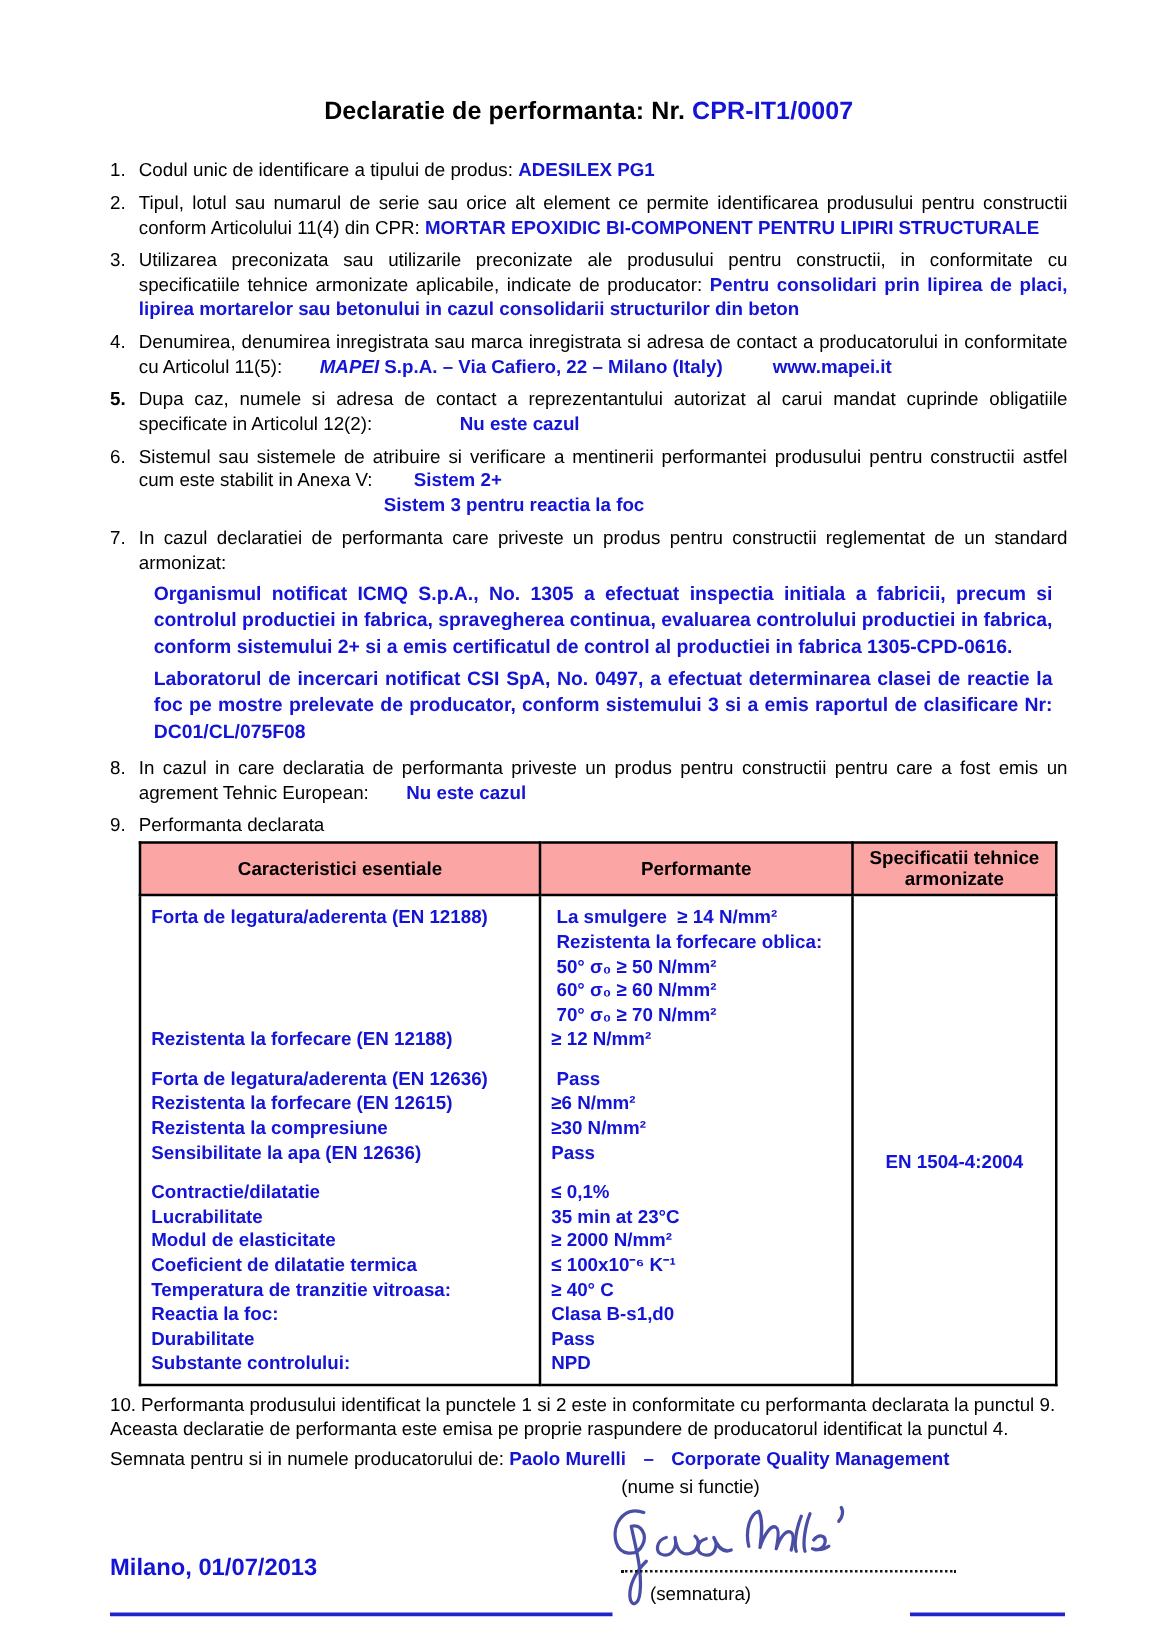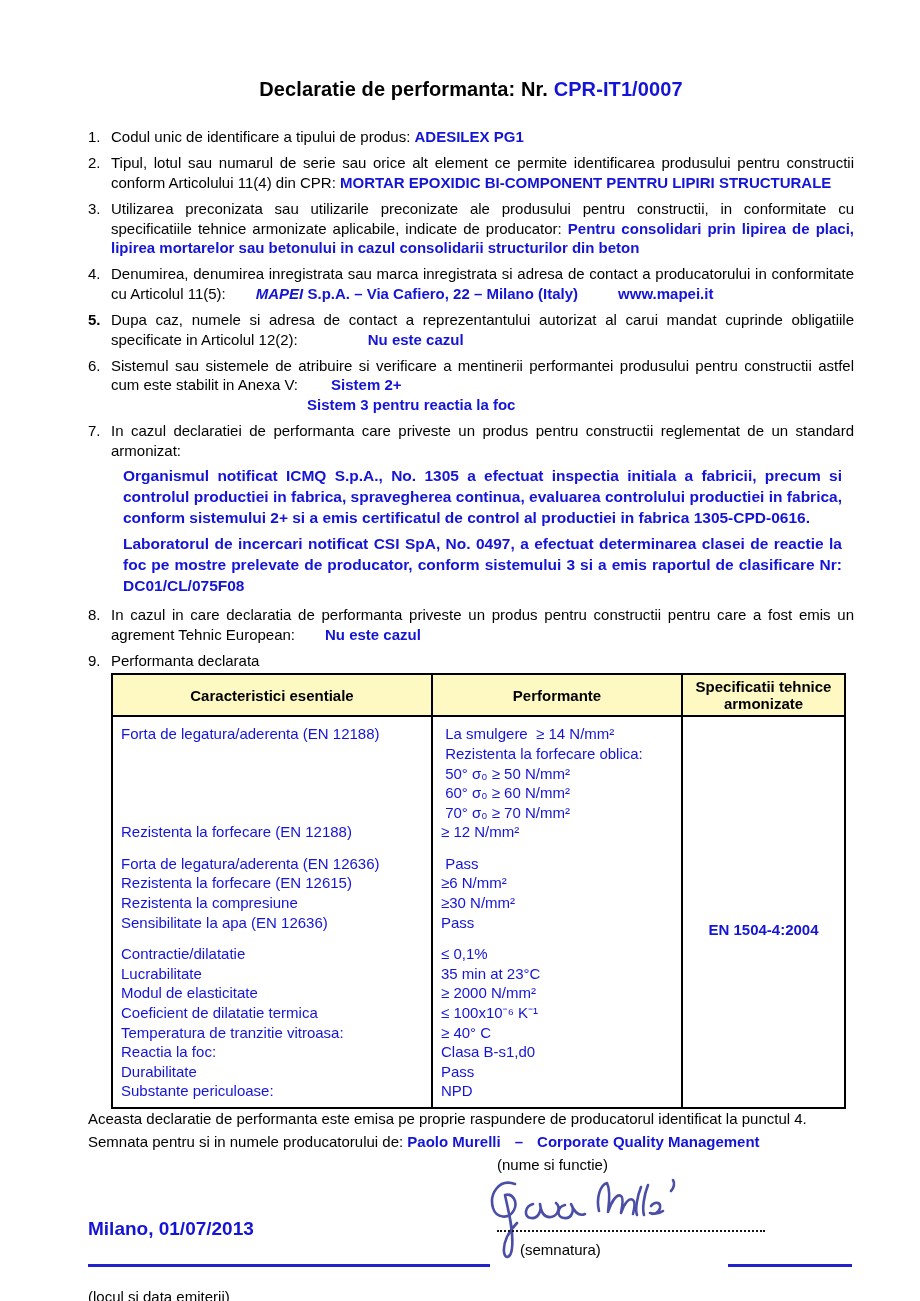--- a/index.html
+++ b/index.html
@@ -29,26 +29,26 @@
     line-height:21px;margin:5px 12px 2px;text-align:justify;
   }
   
   table.perf{
     border-collapse:collapse;table-layout:fixed;
     width:733px;margin:3px 0 0 23px;
   }
   table.perf th,table.perf td{border:2px solid #000;}
   table.perf th{
     font-size:15px;font-weight:bold;padding:3px 2px;line-height:17px;
-    vertical-align:middle;background:#fef9c3;
+    vertical-align:middle;background:#fca5a5;
   }
   col.c1{width:320px;}col.c2{width:250px;}col.c3{width:163px;}
   td.chars,td.vals{
     vertical-align:top;padding:7px 8px 6px;
-    color:var(--accent-blue,#1414d6);font-weight:normal;
+    color:var(--accent-blue,#1414d6);font-weight:bold;
   }
   td.spec{
     text-align:center;vertical-align:middle;padding-top:36px;
     color:var(--accent-blue,#1414d6);font-weight:bold;
   }
   .tline{line-height:19.6px;white-space:pre-wrap;min-height:19.6px;}
   .tgap{height:12px;}
   .flowp{margin:6px 0 0;text-align:justify;line-height:19.4px;}
   .pnum{margin-right:4px;}
   .namefn{margin:3px 0 0 409px;line-height:19.4px;}
@@ -148,21 +148,21 @@
             <div class="tline">Rezistenta la compresiune</div>
             <div class="tline">Sensibilitate la apa (EN 12636)</div>
             <div class="tgap"></div>
             <div class="tline">Contractie/dilatatie</div>
             <div class="tline">Lucrabilitate</div>
             <div class="tline">Modul de elasticitate</div>
             <div class="tline">Coeficient de dilatatie termica</div>
             <div class="tline">Temperatura de tranzitie vitroasa:</div>
             <div class="tline">Reactia la foc:</div>
             <div class="tline">Durabilitate</div>
-            <div class="tline">Substante periculoase:</div>
+            <div class="tline">Substante controlului:</div>
           </td>
       <td class="vals">
             <div class="tline"> La smulgere  ≥ 14 N/mm²</div>
             <div class="tline"> Rezistenta la forfecare oblica:</div>
             <div class="tline"> 50° σ₀ ≥ 50 N/mm²</div>
             <div class="tline"> 60° σ₀ ≥ 60 N/mm²</div>
             <div class="tline"> 70° σ₀ ≥ 70 N/mm²</div>
             <div class="tline">≥ 12 N/mm²</div>
             <div class="tgap"></div>
             <div class="tline"> Pass</div>
@@ -177,20 +177,21 @@
             <div class="tline">≥ 40° C</div>
             <div class="tline">Clasa B-s1,d0</div>
             <div class="tline">Pass</div>
             <div class="tline">NPD</div>
           </td>
       <td class="spec">EN 1504-4:2004</td>
     </tr>
   </tbody>
     </table>
 
+  <p class="flowp"><span class="pnum">10.</span><span>Performanta produsului identificat la punctele 1 si 2 este in conformitate cu performanta declarata la punctul 9.</span></p>
 
   <p class="flowp" style="margin-top:0;">Aceasta declaratie de performanta este emisa pe proprie raspundere de producatorul identificat la punctul 4.</p>
 
   <p class="flowp" style="margin-top:4px;"><span>Semnata pentru si in numele producatorului de: </span><span class="blue">Paolo Murelli</span><span class="blue" style="margin:0 14px;">–</span><span class="blue">Corporate Quality Management</span></p>
 
   <div class="namefn">(nume si functie)</div>
 
   <div class="footer">
     <svg class="sig-svg" width="210" height="100" viewBox="0 0 210 100">
       <g stroke="#3b3f9e" stroke-width="2.6" fill="none" stroke-linecap="round" stroke-linejoin="round" opacity="0.92">

